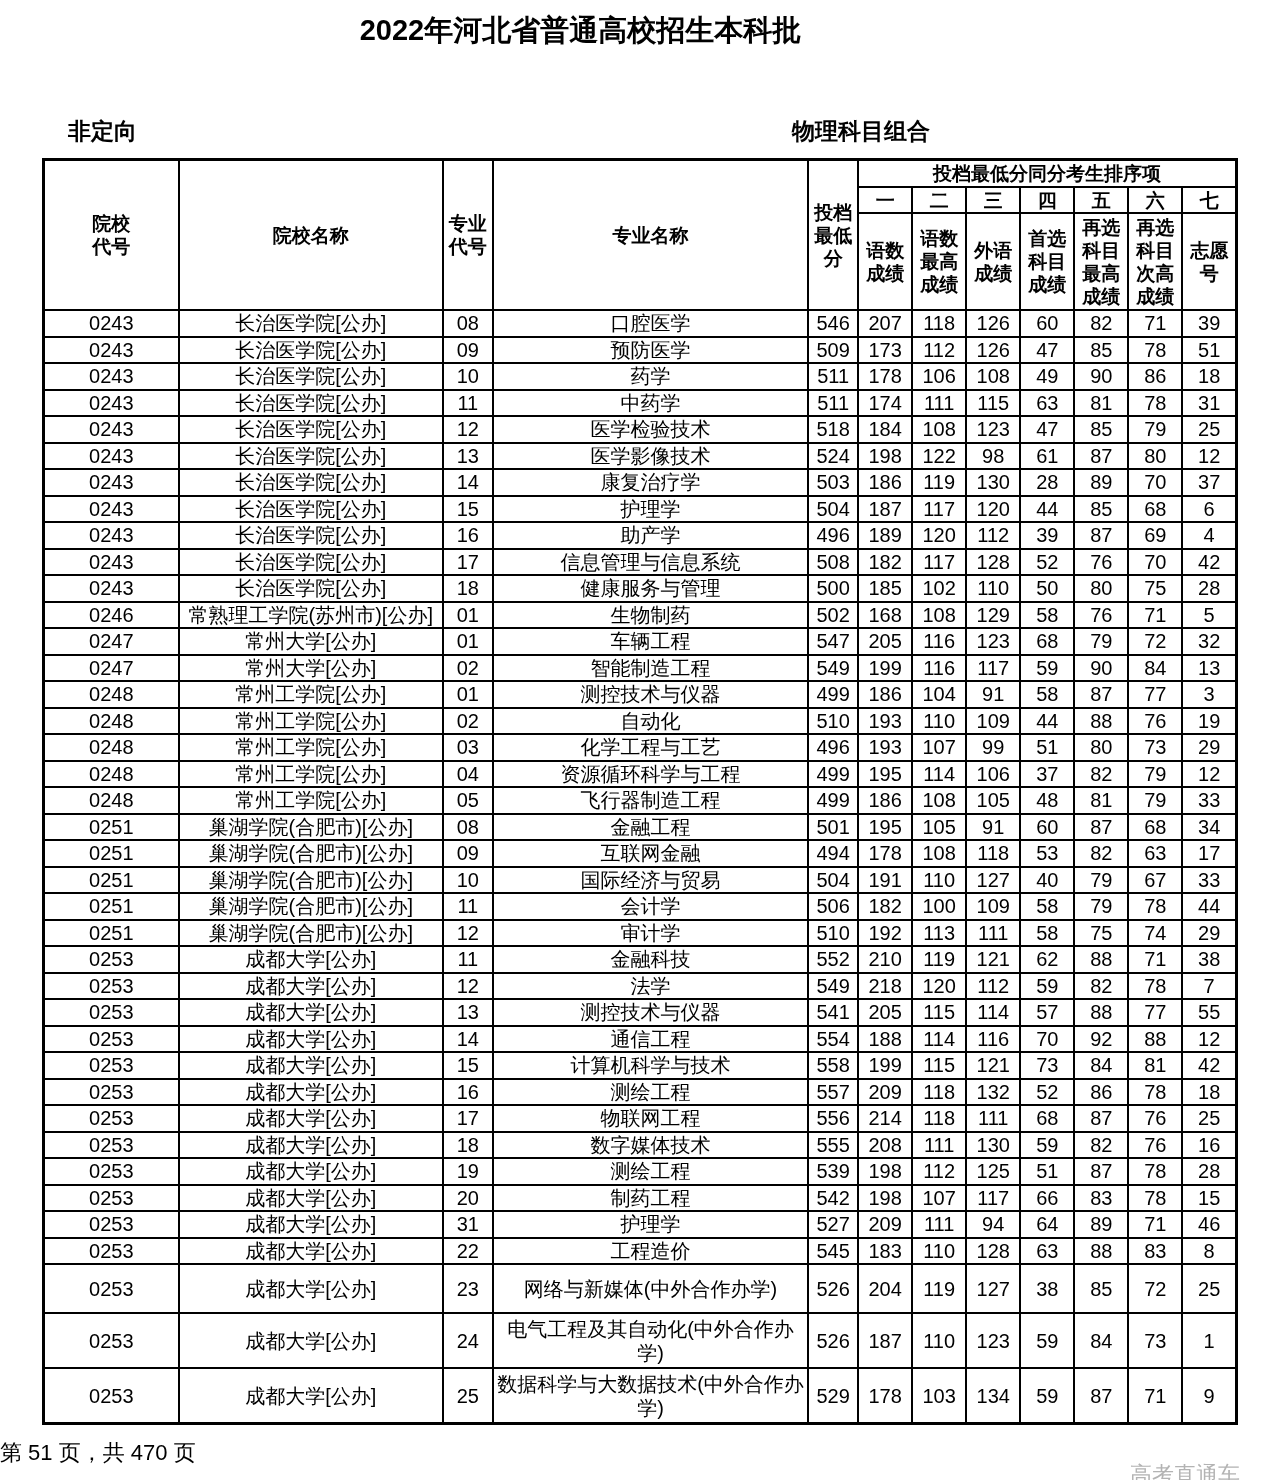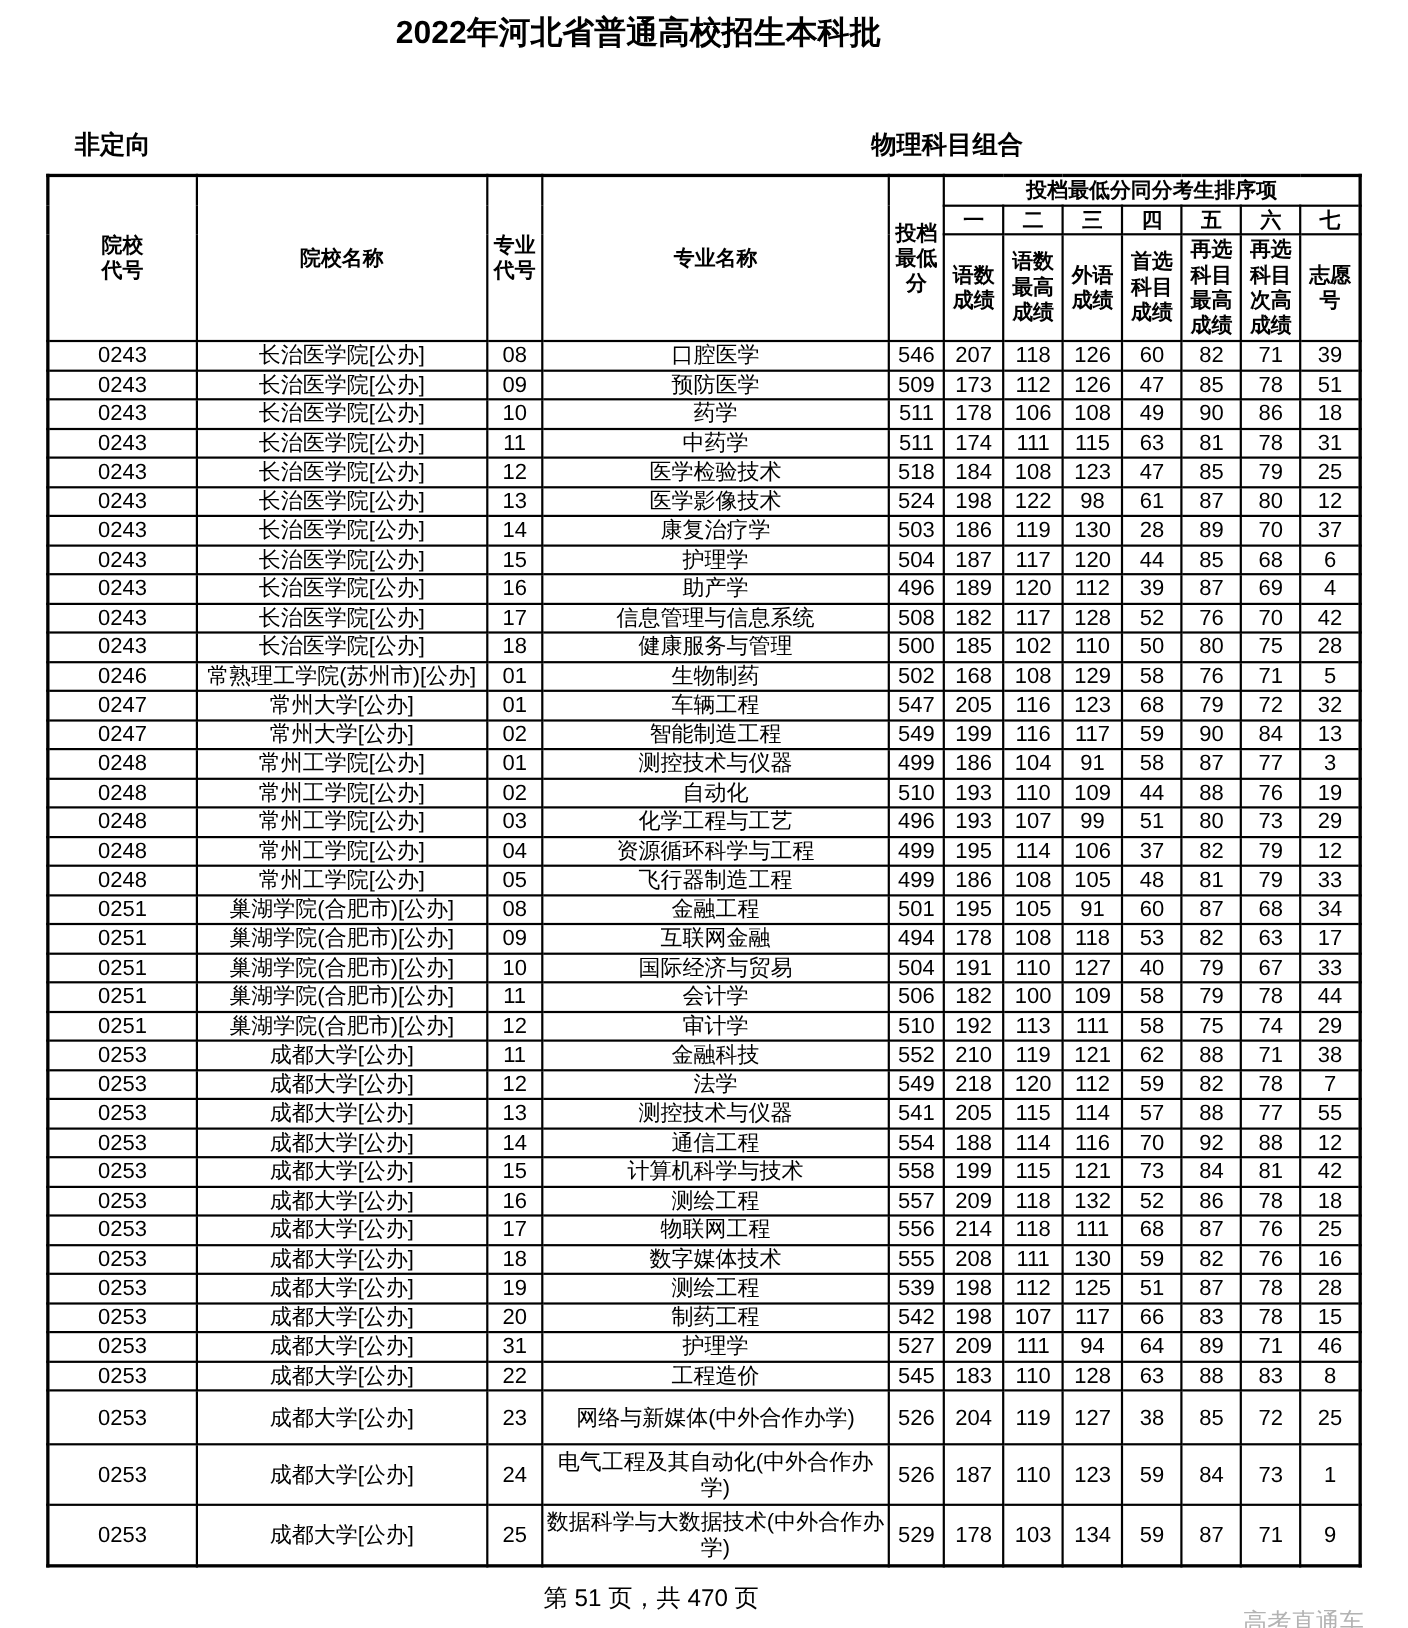--- a/index.html
+++ b/index.html
@@ -33,21 +33,21 @@
   tr.hrow1 th { height: 25px; }
   tr.hrow2 th { height: 24px; }
   tr.hrow3 th { height: 95px; }
   tbody td { height: 24.5px; }
   tbody tr:nth-child(37) td { height: 47px; }
   tbody tr:nth-child(38) td { height: 53px; }
   tbody tr:nth-child(39) td { height: 53px; }
 
   .footer {
     position: absolute; top: 1438px; left: 0; width: 1184px;
-    text-align: center; font-size: 22px;
+    font-size: 22px;
   }
   .watermark {
     position: absolute; top: 1424px; right: 40px;
     font-size: 22px; color: #b3b3b3; margin-top: 36px;
   }
 </style>
 </head>
 <body>
 
 <div class="title">

